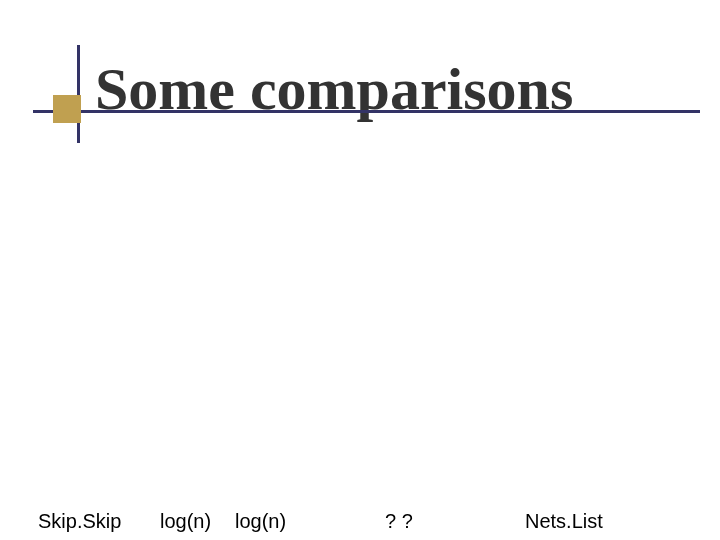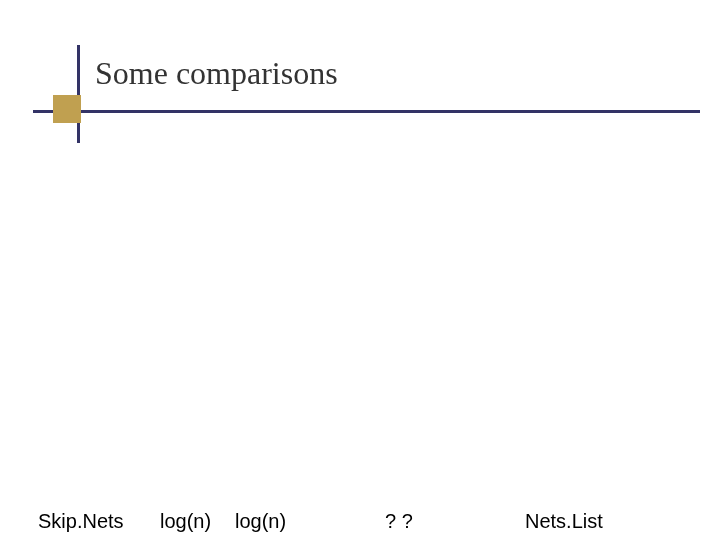--- a/index.html
+++ b/index.html
@@ -16,23 +16,23 @@
       overflow: hidden;
     }
     .title-area {
       position: absolute;
       top: 55px;
       left: 95px;
       right: 40px;
     }
     .title-text {
       font-family: 'Times New Roman', Times, serif;
-      font-size: 32px;
+      font-size: 60px;
       color: #333333;
-      font-weight: normal;
+      font-weight: bold;
     }
     .title-underline {
       position: absolute;
       top: 110px;
       left: 33px;
       right: 20px;
       height: 3px;
       background: #333366;
     }
     .accent-square {
@@ -88,18 +88,18 @@
 <div class="accent-vertical"></div>
 
 <div class="title-area">
   <div class="title-text">Some comparisons</div>
 </div>
 
 <div class="title-underline"></div>
 <div class="accent-square"></div>
 
 <div class="bottom-row">
-  <span class="col-label">Skip.Nets</span>
+  <span class="col-label">Skip.Skip</span>
   <span class="col-val1">log(n)</span>
   <span class="col-val2">log(n)</span>
   <span class="col-val3">? ?</span>
   <span class="col-label2">Nets.List</span>
 </div>
 
 </body></html>

